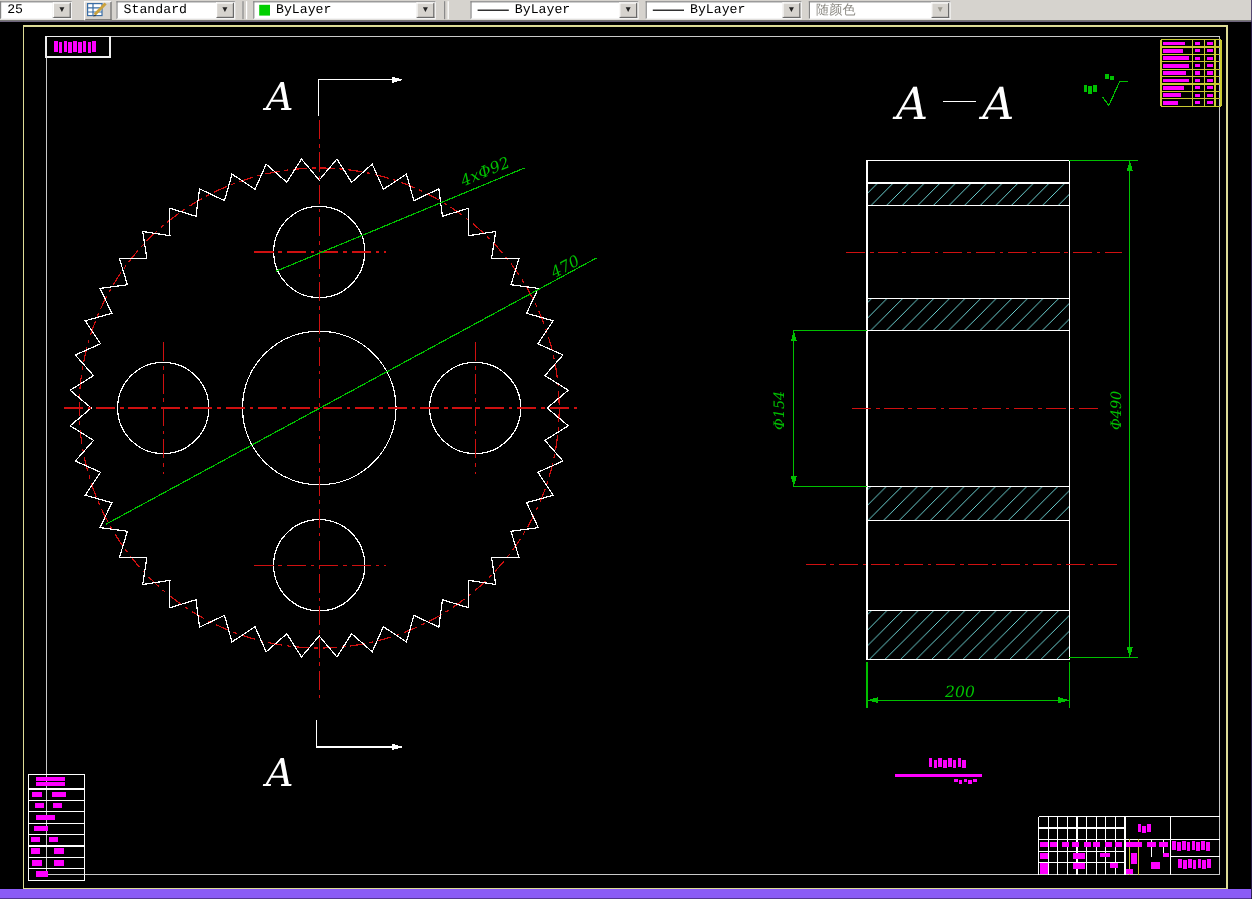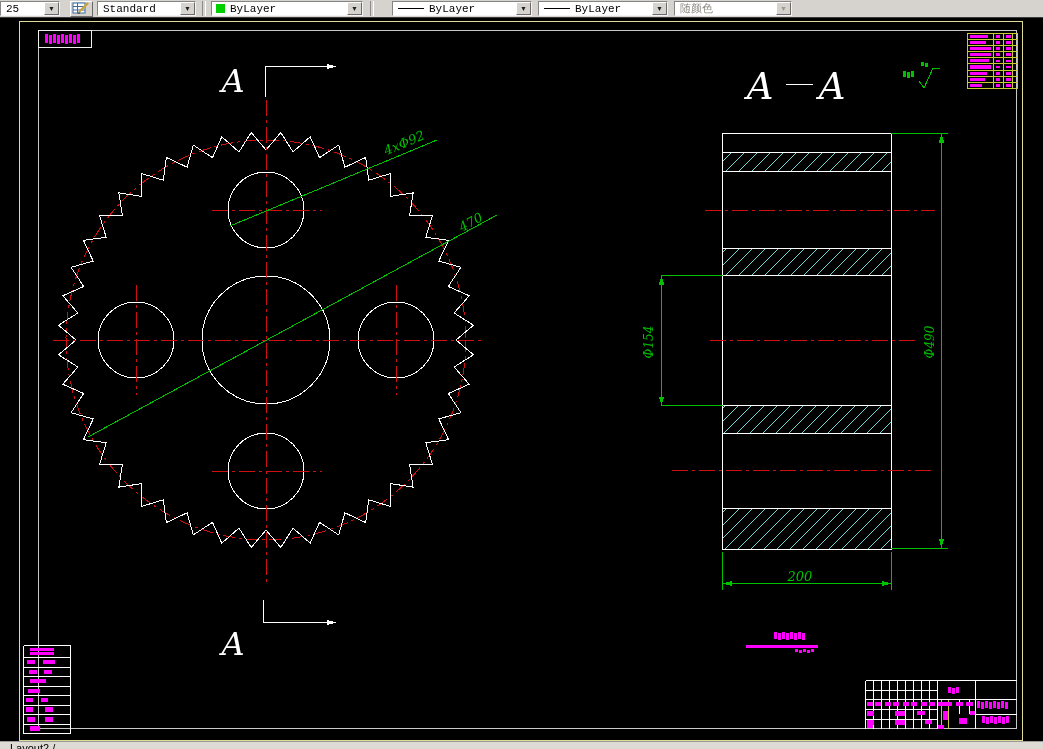--- a/index.html
+++ b/index.html
@@ -338,17 +338,14 @@
         <rect x="982" y="716" width="3" height="7" class="mag"></rect>
         <rect x="986" y="717" width="3" height="7" class="mag"></rect>
         <rect x="990" y="716" width="3" height="7" class="mag"></rect>
         <rect x="994" y="717" width="3" height="7" class="mag"></rect>
         <rect x="998" y="716" width="3" height="7" class="mag"></rect>
         <rect x="1002" y="717" width="3" height="7" class="mag"></rect>
         <rect x="1006" y="716" width="3" height="7" class="mag"></rect>
       </g>
   </svg>
 
-  <div class="statusbar">
-    <span class="tab">Layout2 /</span>
-  </div>
 
 </div>
 
 </body></html>

